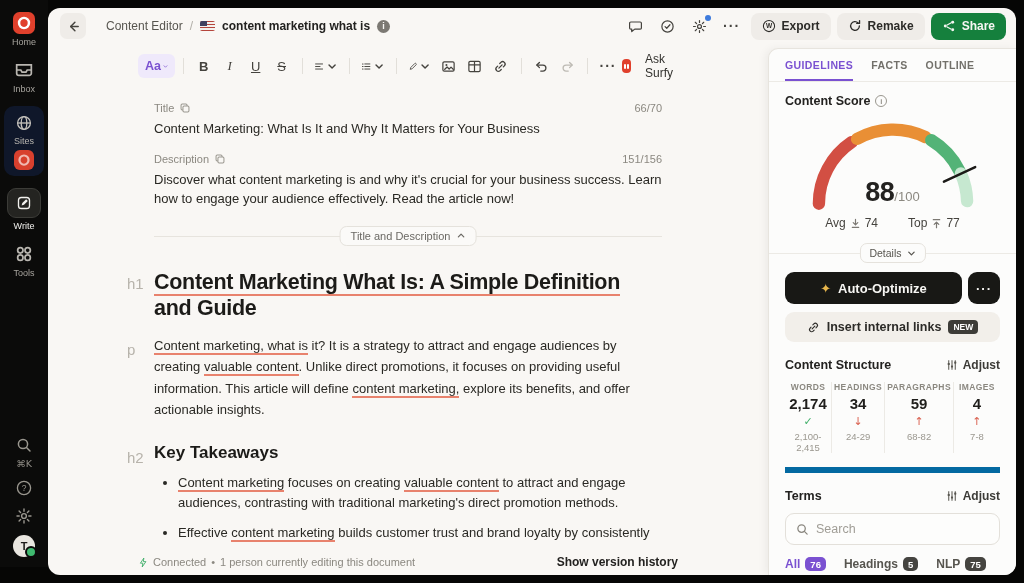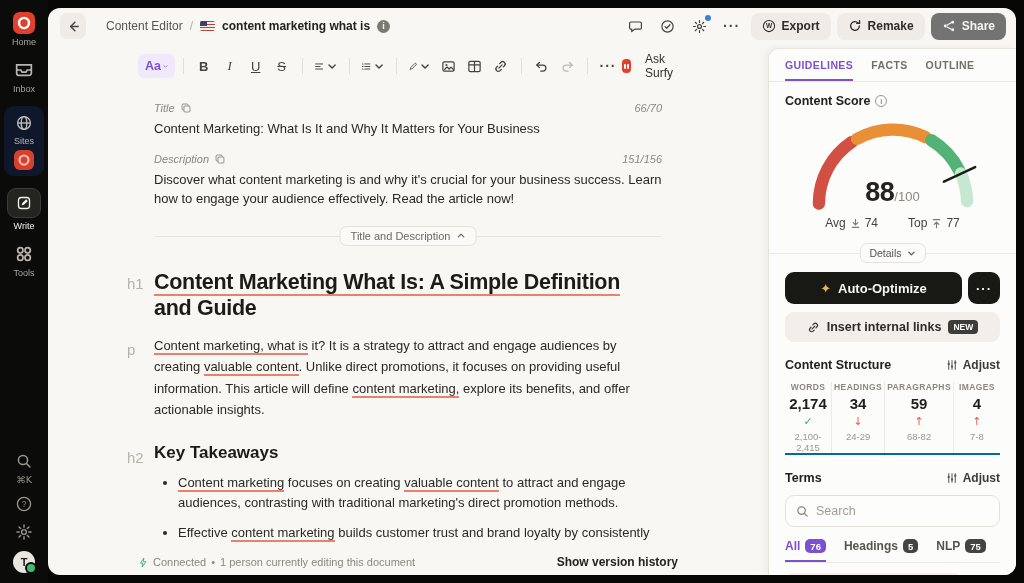--- a/index.html
+++ b/index.html
@@ -1,21 +1,21 @@
 <!DOCTYPE html>
 <html><head>
 <meta charset="utf-8">
 <style>
   * { margin:0; padding:0; box-sizing:border-box; }
   html,body { width:1024px; height:583px; font-family:"Liberation Sans",sans-serif; }
   body { background:#060605; overflow:hidden; }
   .stage { position:relative; width:1024px; height:583px; background:#060605; }
 
   
-  .sidebar { position:absolute; left:0; top:0; bottom:0; width:48px; background:#0b0b0a;
+  .sidebar { position:absolute; left:0; top:0; bottom:16px; width:48px; background:#0b0b0a;
              display:flex; flex-direction:column; align-items:center; padding-top:12px; z-index:5; }
   .sb-item { display:flex; flex-direction:column; align-items:center; gap:3px; margin-bottom:12px; cursor:pointer; }
   .sb-item .ic { width:22px; height:22px; color:#b9b6b0; display:flex; align-items:center; justify-content:center; }
   .sb-item .lbl { font-size:9px; color:#a7a49e; }
   .sb-group { background:#0f172a; border-radius:10px; padding:8px 4px 6px; margin-bottom:12px;
               display:flex; flex-direction:column; align-items:center; gap:4px; width:40px; }
   .sb-group .lbl { font-size:9px; color:#b9b6b0; }
   .sb-tile { width:34px; height:30px; background:#242421; border:1px solid #3c3c38; border-radius:9px;
              display:flex; align-items:center; justify-content:center; color:#f2f1ee; }
   .sb-item.active .lbl { color:#f2f1ee; }
@@ -44,21 +44,21 @@
   .crumbs .sep { color:#b1aea7; }
   .flag { width:15px; height:10px; border-radius:2px; position:relative; overflow:hidden; display:inline-block;
           background:repeating-linear-gradient(180deg,#b5453c 0 1.4px,#f4f2ee 1.4px 2.9px); }
   .flag::before { content:""; position:absolute; left:0; top:0; width:6.5px; height:5px; background:#41415f; }
   .info-i { width:13px; height:13px; border-radius:50%; background:#7c7973; color:#f9f7f4; font-size:9px; font-weight:bold;
             display:inline-flex; align-items:center; justify-content:center; }
   .tb-right { margin-left:auto; display:flex; align-items:center; gap:6px; }
   .pillbtn { height:27px; border-radius:8px; background:#efece8; display:flex; align-items:center; gap:6px;
              padding:0 11px; font-size:12px; font-weight:bold; color:#2c2b28; cursor:pointer; border:none; }
   .pillbtn svg { width:14px; height:14px; }
-  .pillbtn.dark { background:#737373; color:#f7f6f3; }
+  .pillbtn.dark { background:#15803d; color:#f7f6f3; }
   .ellipsis { font-size:14px; letter-spacing:1px; color:#46443f; font-weight:bold; }
 
   
   .main { position:absolute; top:36px; left:0; right:0; bottom:0; display:flex; }
   .editor { flex:1; position:relative; }
 
   
   .toolbar { display:flex; align-items:center; gap:2px; padding:8px 0 6px; width:540px; margin:0 auto; }
   .t-btn { height:24px; min-width:24px; padding:0 4px; border-radius:6px; display:flex; align-items:center; justify-content:center;
            gap:2px; color:#45433e; font-size:13px; cursor:pointer; }
@@ -69,21 +69,21 @@
   .t-u { text-decoration:underline; } .t-s { text-decoration:line-through; }
   .t-btn.disabled { color:#bdbab3; }
   .chev { width:9px; height:9px; }
   .asksurfy { margin-left:auto; display:flex; align-items:center; gap:14px; font-size:12px; color:#33322e; cursor:pointer; }
   .surfy-ic { width:14px; height:14px; border-radius:4px; background:#e0402c; display:flex; align-items:center; justify-content:center; gap:1.5px; }
   .surfy-ic i { width:2px; height:5px; background:#fff; border-radius:1px; display:block; }
 
   
   .docwrap { position:absolute; top:40px; bottom:30px; left:0; right:0; overflow:hidden; }
   .doc { width:508px; margin:0 auto; padding-top:18px; color:#2a2924; }
-  .meta-row { display:flex; align-items:center; gap:5px; font-size:11px; color:#8b8880;font-style:italic; }
+  .meta-row { display:flex; align-items:center; gap:5px; font-size:11px; color:#8b8880; }
   .meta-row .count { margin-left:auto; color:#8b8880; }
   .meta-row svg { width:12px; height:12px; color:#9a978f; cursor:pointer; }
   .meta-val { font-size:13px; color:#2a2924; margin:5px 0 14px; line-height:1.5; }
   .collapse-row { position:relative; margin:16px 0 4px; height:22px; }
   .collapse-row::before { content:""; position:absolute; left:0; right:0; top:50%; border-top:1px solid #e7e4de; }
   .collapse-pill { position:absolute; left:50%; top:50%; transform:translate(-50%,-50%); background:#fbfaf8;
                    border:1px solid #e5e2dc; border-radius:7px; padding:3px 10px; font-size:11px; color:#6b6964;
                    display:flex; align-items:center; gap:6px; cursor:pointer; }
   .collapse-pill .chev { transform:rotate(180deg); }
   .block { position:relative; }
@@ -136,21 +136,21 @@
   .btn-more { width:32px; height:32px; background:#181815; border:none; border-radius:9px; color:#f7f6f3; cursor:pointer;
               font-size:13px; letter-spacing:1px; font-weight:bold; }
   .btn-light { margin-top:8px; width:100%; height:30px; background:#f2efea; border:none; border-radius:9px; color:#2c2b28;
                font-size:12.5px; font-weight:bold; display:flex; align-items:center; justify-content:center; gap:7px;
                cursor:pointer; font-family:"Liberation Sans",sans-serif; }
   .btn-light svg { width:13px; height:13px; }
   .badge-new { background:#3d3c38; color:#fff; font-size:8.5px; font-weight:bold; border-radius:4px; padding:2px 5px; }
   .sec-head { display:flex; align-items:center; justify-content:space-between; margin-top:16px; }
   .adjust { display:flex; align-items:center; gap:5px; font-size:12px; font-weight:bold; color:#3c3b37; cursor:pointer; }
   .adjust svg { width:12px; height:12px; color:#57554f; }
-  .stats { display:flex; margin-top:10px; border-bottom:2px solid #0369a1; }
+  .stats { display:flex; margin-top:10px; padding-bottom:14px; border-bottom:6px solid #0369a1; }
   .stat { flex:1; text-align:center; padding:0 2px; }
   .stat + .stat { border-left:1px solid #eceae5; }
   .stat .s-lbl { font-size:8.5px; font-weight:bold; letter-spacing:0.4px; color:#8b8880; }
   .stat .s-val { font-size:15px; font-weight:bold; color:#1f1e1b; margin-top:3px; display:flex; align-items:center;
                  justify-content:center; gap:3px;flex-direction:column; }
   .stat .s-rng { font-size:9.5px; color:#9a978f; margin-top:3px; }
   .ind { font-size:11px; font-family:"DejaVu Sans",sans-serif; font-weight:normal; }
   .ind.check { color:#3fae68; } .ind.up, .ind.down { color:#d9604f; }
   .searchbox { margin-top:10px; height:32px; border:1px solid #e3e0da; border-radius:9px; background:#fdfdfc;
                display:flex; align-items:center; gap:7px; padding:0 10px; }

